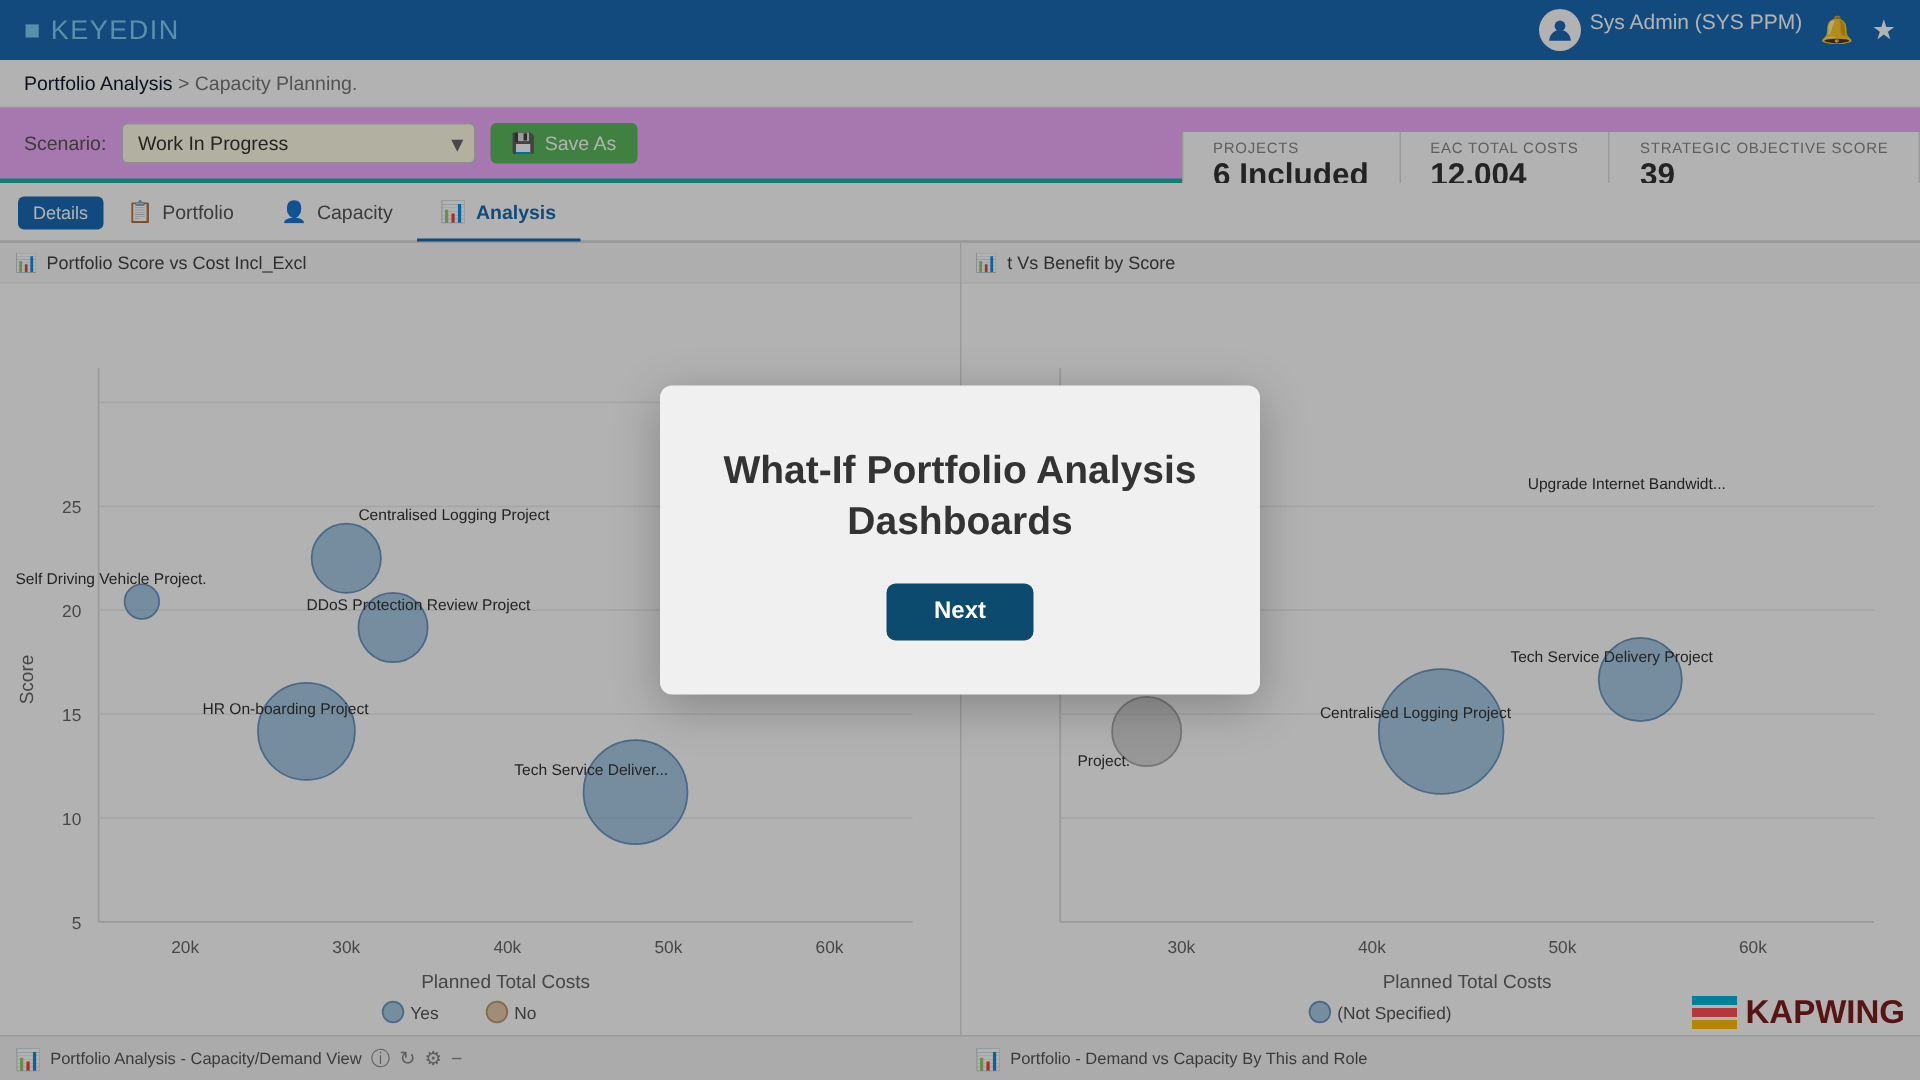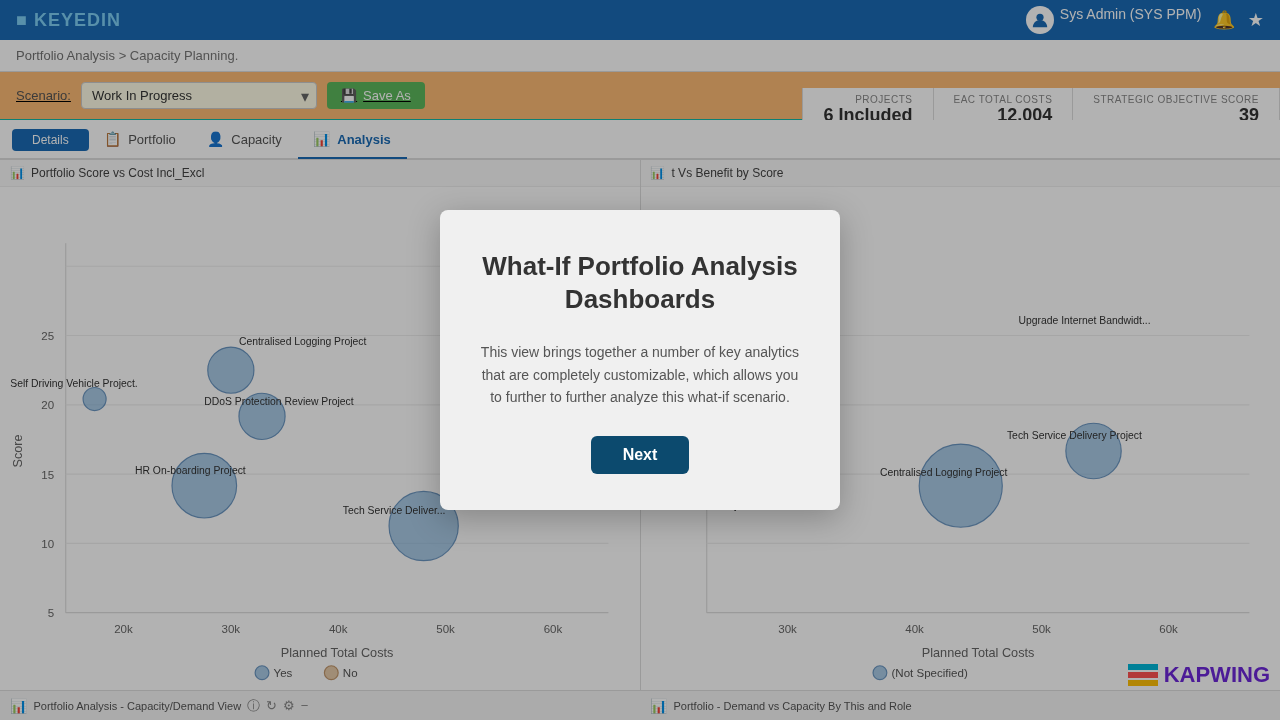--- a/index.html
+++ b/index.html
@@ -9,21 +9,21 @@
     .top-nav {
       background: #1a6bb5;
       height: 40px;
       display: flex;
       align-items: center;
       justify-content: space-between;
       padding: 0 16px;
     }
     .top-nav-logo {
       color: white;
-      font-weight: bold;
+      font-weight: normal;
       font-size: 18px;
       letter-spacing: 1px;
     }
     .top-nav-logo span { color: #7ecef4; }
     .top-nav-right {
       display: flex;
       align-items: center;
       gap: 12px;
       color: white;
       font-size: 14px;
@@ -34,32 +34,31 @@
     .user-avatar svg { width: 18px; height: 18px; }
 
     
     .breadcrumb {
       background: white;
       padding: 8px 16px;
       font-size: 13px;
       color: #555;
       border-bottom: 1px solid #ddd;
     }
-    .breadcrumb a { color: #737373; text-decoration: none; }
+    .breadcrumb a { color: #0f172a; text-decoration: none; }
     .breadcrumb span { color: #777; }
 
     
     .scenario-bar {
-      background: #fdba74;
+      background: #f0abfc;
       padding: 10px 16px;
       display: flex;
       align-items: center;
       gap: 10px;
-      border-bottom: 1px solid #14b8a6;
-      text-decoration: underline;
+      border-bottom: 3px solid #14b8a6;
     }
     .scenario-label { font-size: 13px; color: #555; }
     .scenario-select {
       background: #fffde7;
       border: 1px solid #ccc;
       border-radius: 4px;
       padding: 5px 28px 5px 10px;
       font-size: 13px;
       color: #333;
       appearance: none;
@@ -100,25 +99,25 @@
       right: 0;
       display: flex;
       height: 52px;
       border-left: 1px solid #ddd;
       border-bottom: 1px solid #ddd;
       background: white;
     }
     .stat-box {
       padding: 6px 20px;
       border-right: 1px solid #ddd;
-      text-align: right;
+      text-align: left;
       min-width: 120px;
     }
     .stat-box-label { font-size: 10px; color: #888; text-transform: uppercase; letter-spacing: 0.5px; }
-    .stat-box-value { font-size: 18px; font-weight: bold; color: #333; }
+    .stat-box-value { font-size: 21px; font-weight: bold; color: #333; }
 
     
     .tabs-bar {
       background: white;
       border-bottom: 2px solid #ddd;
       display: flex;
       align-items: center;
       padding: 0 0 0 4px;
       height: 40px;
       position: relative;
@@ -140,21 +139,21 @@
       font-weight: bold;
     }
     .tab-icon { font-size: 14px; }
 
     
     .details-btn {
       background: #1a6bb5;
       color: white;
       border: none;
       border-radius: 4px;
-      padding: 4px 20px;
+      padding: 4px 10px;
       font-size: 12px;
       cursor: pointer;
       margin-left: 8px;
       margin-top: 2px;
     }
 
     
     .main-content {
       position: relative;
       background: white;
@@ -259,21 +258,21 @@
     
     .kapwing-watermark {
       position: absolute;
       bottom: 32px;
       right: 10px;
       display: flex;
       align-items: center;
       gap: 6px;
       z-index: 50;
     }
-    .kapwing-logo { font-size: 22px; font-weight: bold; color: #6d28d9; }
+    .kapwing-logo { font-size: 22px; font-weight: bold; color: #7f1d1d; }
     .kapwing-icon {
       display: flex;
       flex-direction: column;
       gap: 2px;
     }
     .kapwing-bar { height: 6px; width: 30px; }
     .bar1 { background: #00b8d9; }
     .bar2 { background: #ff5252; }
     .bar3 { background: #ffc107; }
   </style>
@@ -459,21 +458,20 @@
   </div>
   <div class="bottom-bar-item">
     <span style="font-size:14px;">📊</span>
     <span>Portfolio - Demand vs Capacity By This and Role</span>
   </div>
 </div>
 
 <div class="modal-overlay">
   <div class="modal">
     <div class="modal-title">What-If Portfolio Analysis Dashboards</div>
-    <div class="modal-body">This view brings together a number of key analytics that are completely customizable, which allows you to further to further analyze this what-if scenario.</div>
     <button class="modal-next-btn">Next</button>
   </div>
 </div>
 
 <div class="kapwing-watermark">
   <div class="kapwing-icon">
     <div class="kapwing-bar bar1"></div>
     <div class="kapwing-bar bar2"></div>
     <div class="kapwing-bar bar3"></div>
   </div>

